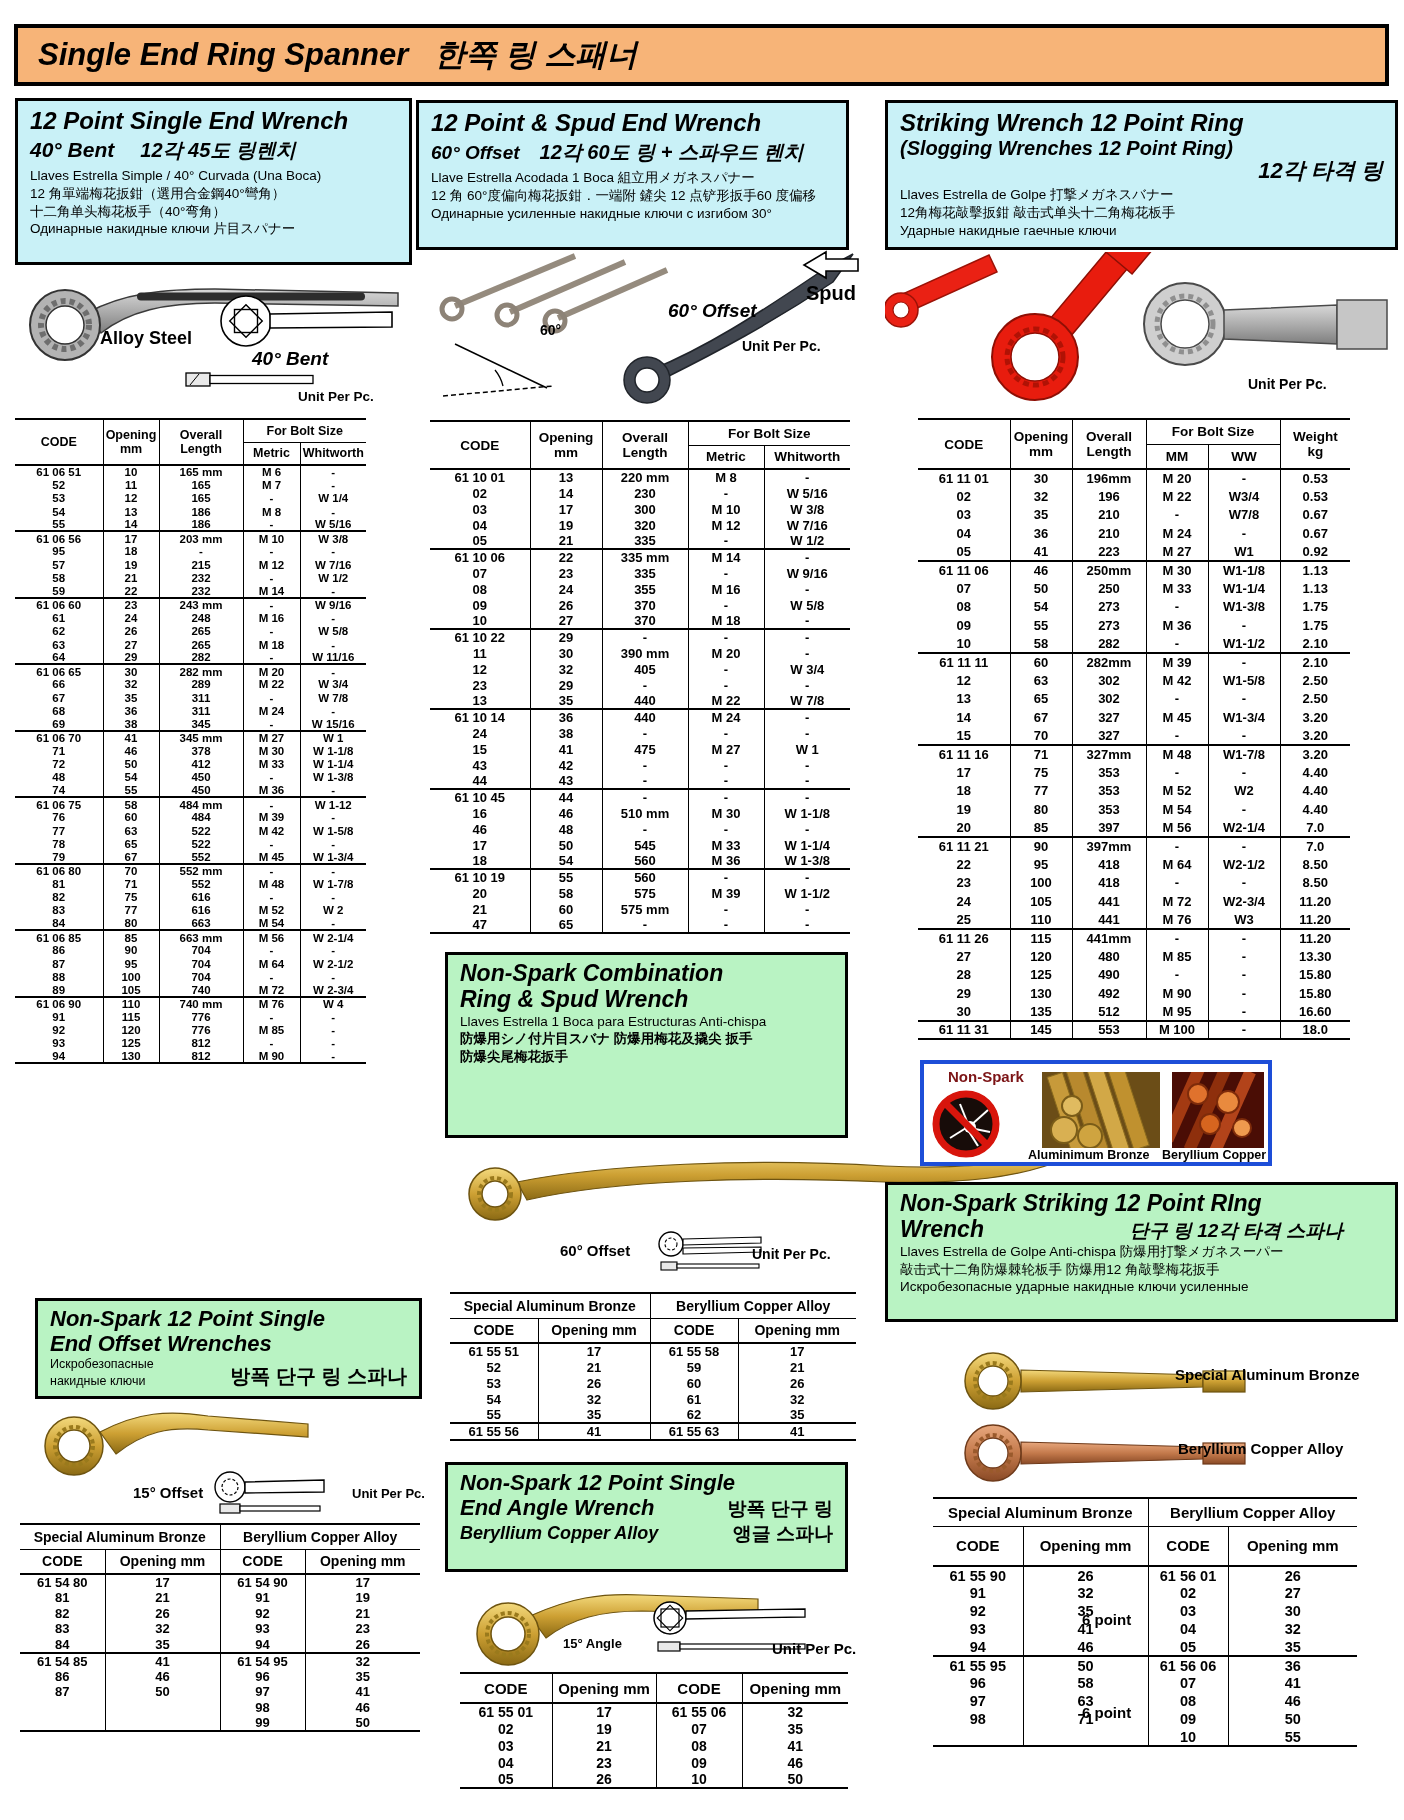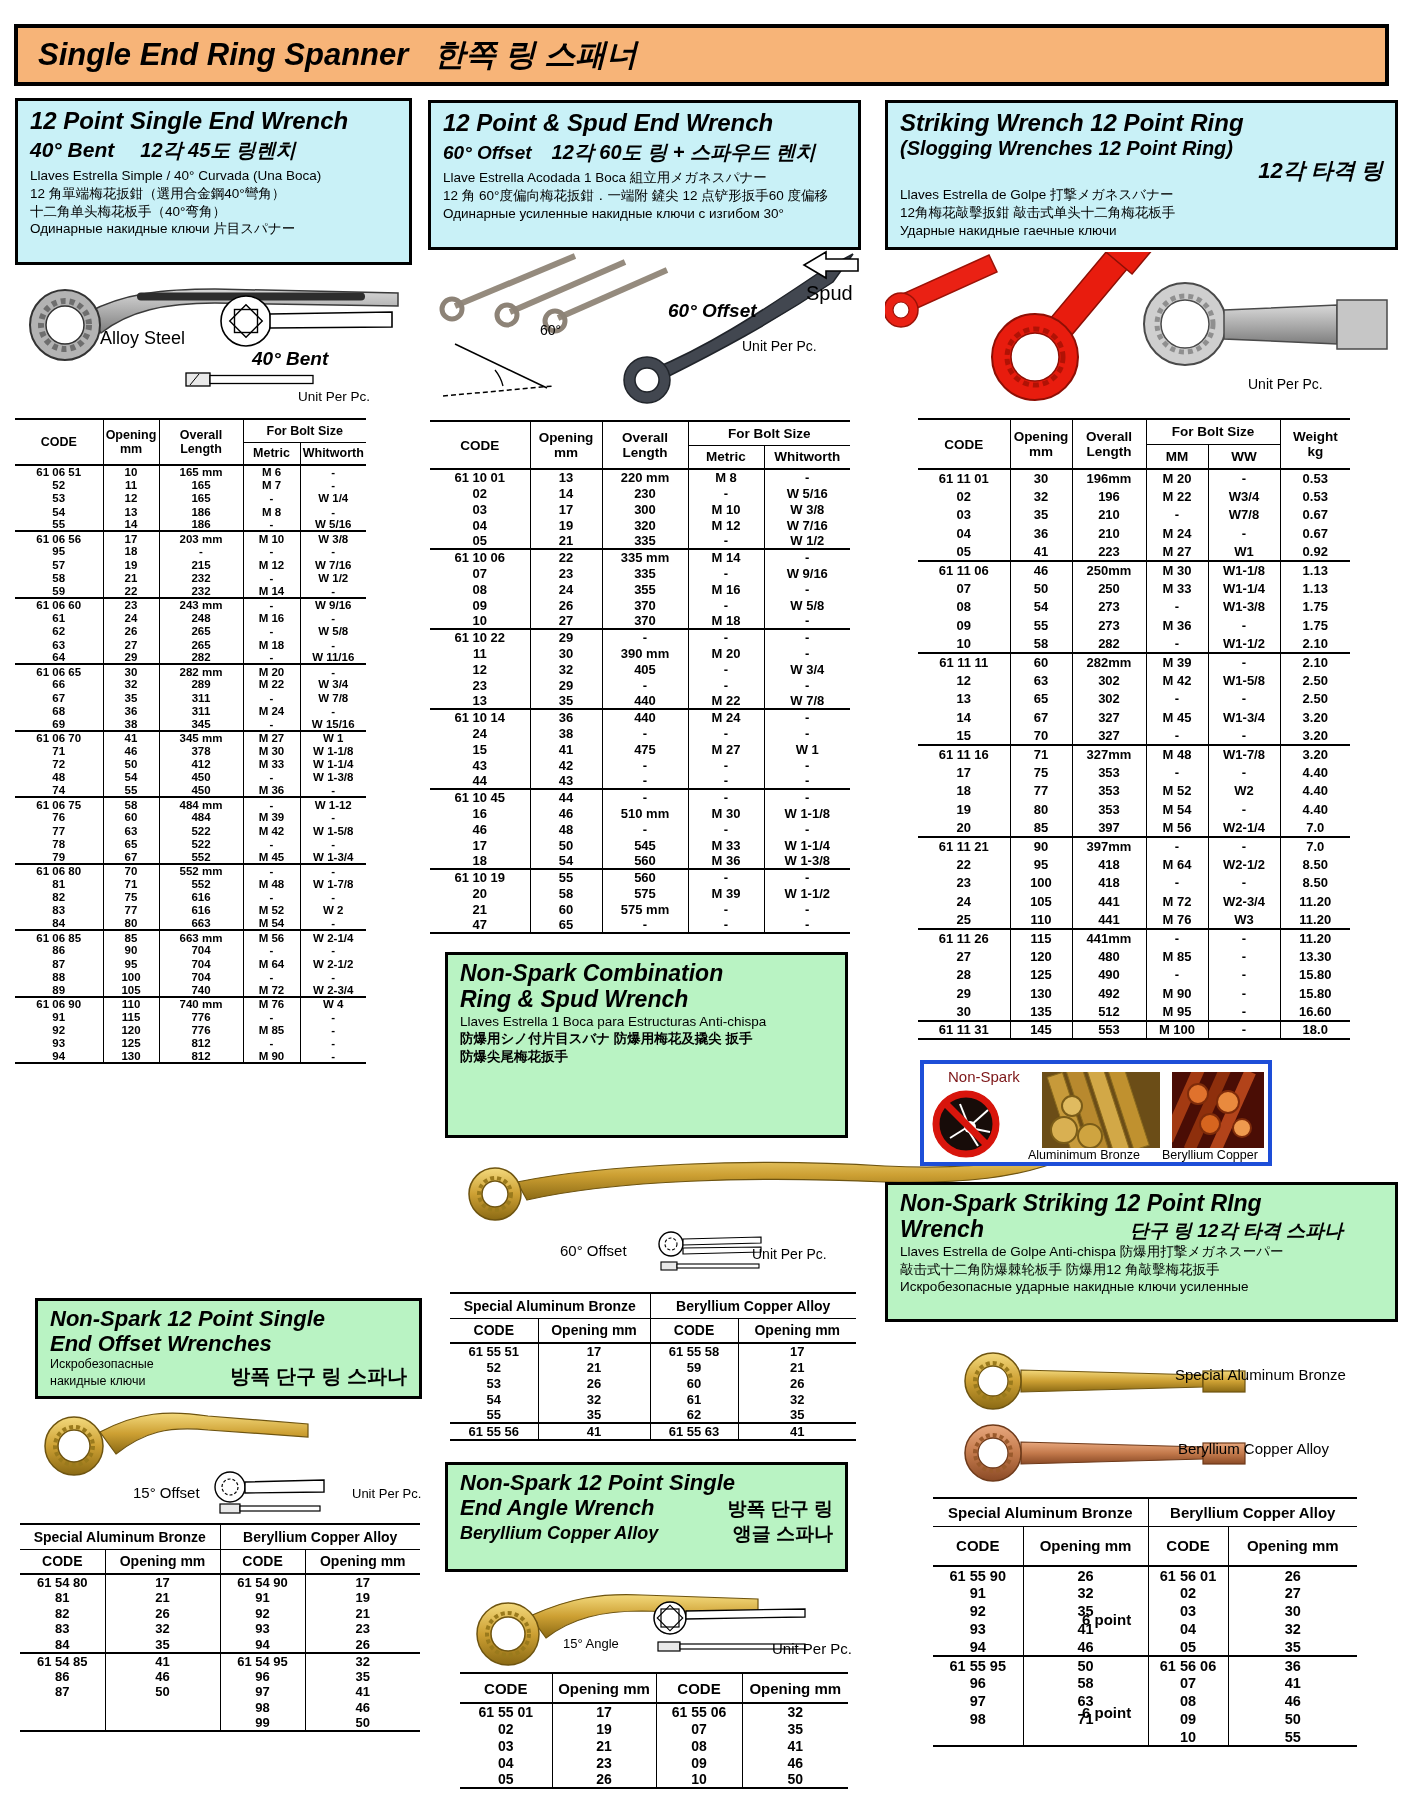--- a/index.html
+++ b/index.html
@@ -34,21 +34,21 @@
 
   .tbl-left  { font-size:11.5px; } .tbl-left td { height:13.3px; } .tbl-left th { font-size:12.5px; height:23px; }
   .tbl-mid   { font-size:13px; }   .tbl-mid td  { height:16px; }   .tbl-mid th  { font-size:13.5px; height:24px; }
   .tbl-right { font-size:13px; }   .tbl-right td{ height:18.4px; } .tbl-right th{ font-size:13.5px; height:25px; }
   .tbl-pair  { font-size:13px; }   .tbl-pair td { height:16px; }   .tbl-pair th { font-size:14px; height:25px; }
   .tbl-pairL td { height:15.5px; }
   .tbl-angle { font-size:14px; }   .tbl-angle td{ height:17px; }   .tbl-angle th{ font-size:15px; height:30px; }
   .tbl-sbr   { font-size:14.5px; } .tbl-sbr td  { height:18px; }   .tbl-sbr th  { font-size:15px; height:28px; }
   .tbl-sbr tr.subh th { height:40px; }
 
-  .lbl-b   { font-weight:normal; }
+  .lbl-b   { font-weight:bold; }
   .lbl-bi  { font-weight:bold; font-style:italic; }
   .small-note { font-size:15px; font-weight:bold;margin-top:16px; }
 
   .flexrow { display:flex; justify-content:space-between; align-items:flex-end; }
 </style>
 </head>
 <body>
 
 <div class="page">
 
@@ -554,21 +554,21 @@
         </tr>
         <tr>
           <td class="c0 c-code"></td>
           <td class="c-num"></td>
           <td class="c-code">99</td>
           <td class="c-num">50</td>
         </tr>
       </tbody>
   </table>
 
-  <div class="abs box-cyan" style="left:428px;top:100px;width:433px;height:150px;">
+  <div class="abs box-cyan" style="left:416px;top:100px;width:433px;height:150px;">
     <div class="bt1">12 Point &amp; Spud End Wrench</div>
     <div style="display:flex;gap:20px;align-items:baseline;margin:2px 0 3px 0;">
       <span class="bt2">60° Offset</span>
       <span class="btk">12각 60도 링 + 스파우드 렌치</span>
     </div>
     <div class="bl">Llave Estrella Acodada 1 Boca  組立用メガネスパナー</div>
     <div class="bl">12 角 60°度偏向梅花扳鉗．一端附 鏟尖  12 点铲形扳手60 度偏移</div>
     <div class="bl">Одинарные усиленные накидные ключи с изгибом 30°</div>
   </div>
 

